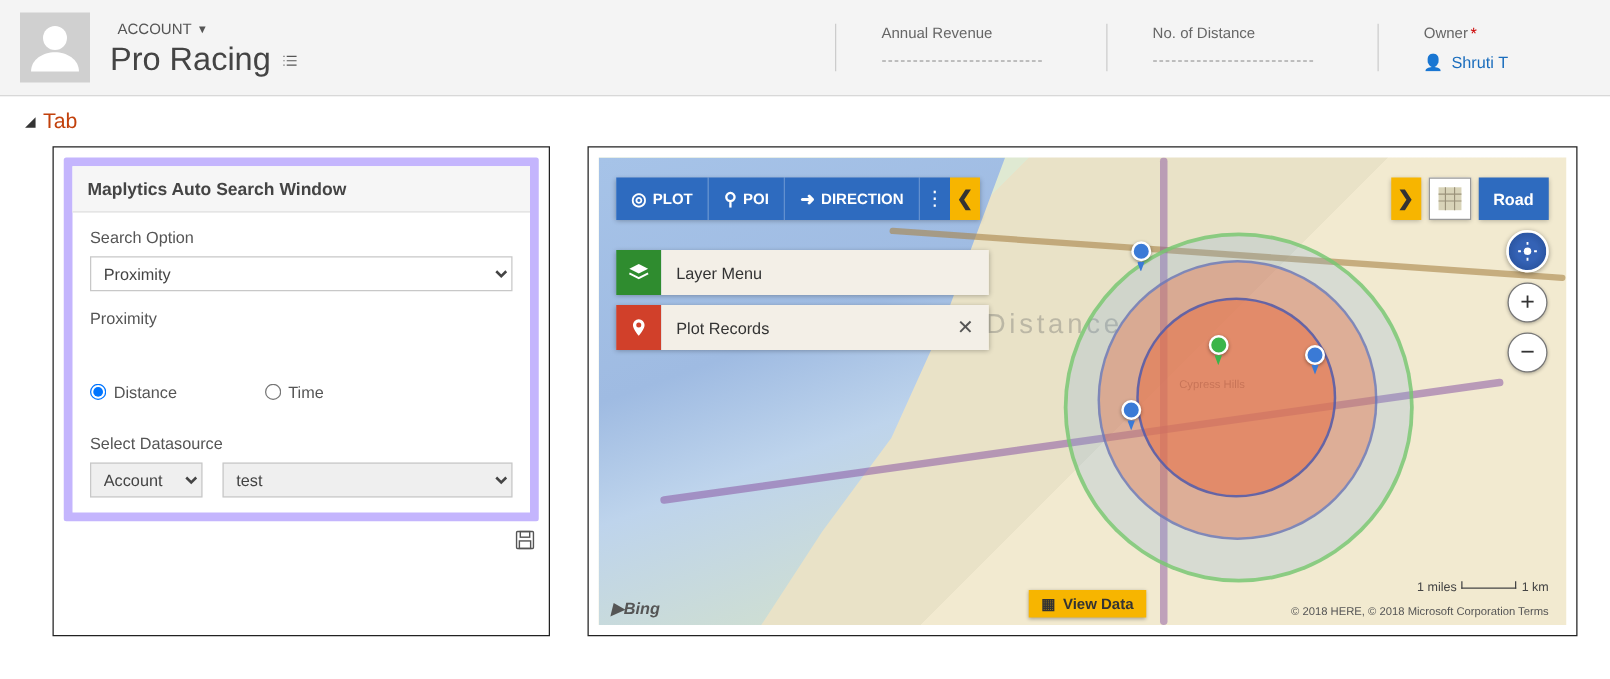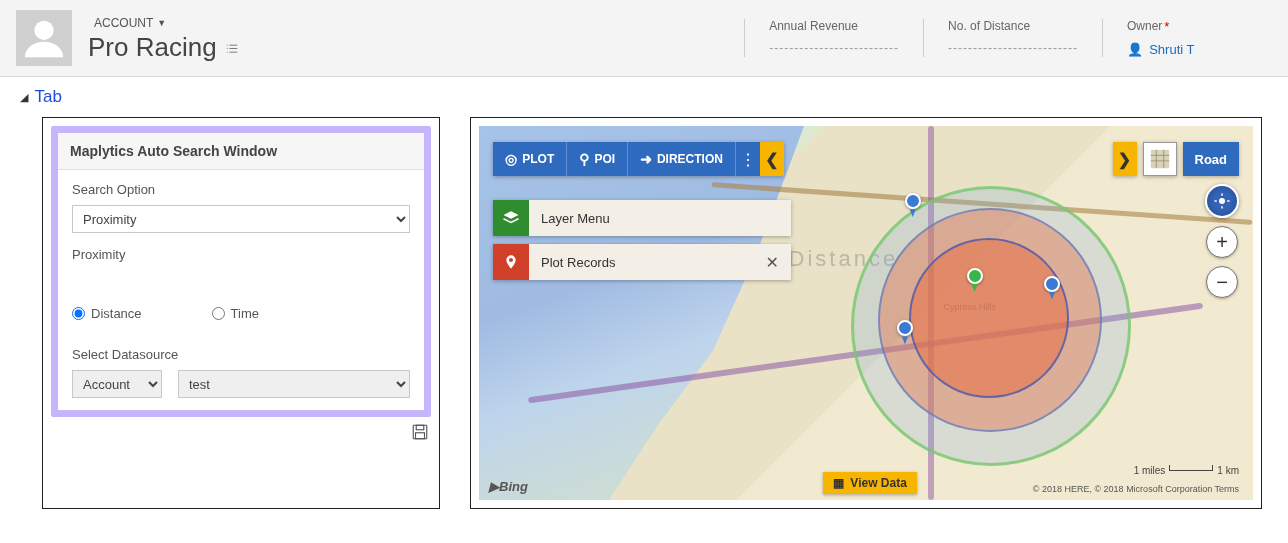--- a/index.html
+++ b/index.html
@@ -11,31 +11,31 @@
 .avatar-box svg { width: 46px; height: 46px; fill: #fff; }
 .header-left { flex: 0 0 auto; display: flex; align-items: center; }
 .header-titles { display: flex; flex-direction: column; justify-content: center; }
 .account-drop { font-size: 12px; color: #555; display: flex; align-items: center; gap: 4px; padding: 2px 6px; }
 .account-drop .caret { font-size: 9px; }
 .entity-name { font-size: 26px; color: #444; font-weight: 300; display: flex; align-items: center; gap: 8px; }
 .entity-name .menu-small svg { width: 14px; height: 14px; }
 
 .header-spacer { flex: 1; }
 .header-fields { display: flex; gap: 0; }
-.hf { border-left: 1px solid #ccc; padding: 0 24px; min-width: 170px; }
+.hf { border-left: 1px solid #ccc; padding: 0 36px; min-width: 170px; margin-left: 14px; }
 .hf-label { font-size: 12px; color: #666; margin-bottom: 8px; }
 .hf-value { font-size: 12px; color: #888; letter-spacing: 1px; }
 .hf-value.dashed { color: #999; border-bottom: 1px dashed transparent; }
 .owner-row { display: flex; align-items: center; gap: 6px; font-size: 13px; color: #1a6dbd; }
 .owner-row .person-icon { color: #7a7a7a; font-size: 13px; }
 .req-star { color: #c00; font-size: 13px; margin-left: 2px; vertical-align: top; }
 
 
 .tab-bar { padding: 10px 20px 4px 20px; display: flex; align-items: center; gap: 6px; }
-.tab-label { color: #1d4ed8; font-size: 17px; text-align: center; }
+.tab-label { color: #c2410c; font-size: 17px; text-align: center; }
 .tab-arrow { color: #333; font-size: 11px; }
 
 
 .content { display: flex; gap: 30px; padding: 6px 20px 18px 42px; }
 
 
 .panel-outer { border: 1px solid #222; padding: 8px; width: 398px; min-height: 392px; position: relative; }
 .panel-inner { border: 7px solid #c4b5fd; border-radius: 2px; }
 .panel-title { background: #f6f6f6; border-bottom: 1px solid #e0e0e0; padding: 10px 12px; font-size: 14px; font-weight: 600; color: #444; }
 .panel-body { padding: 12px 14px; }

